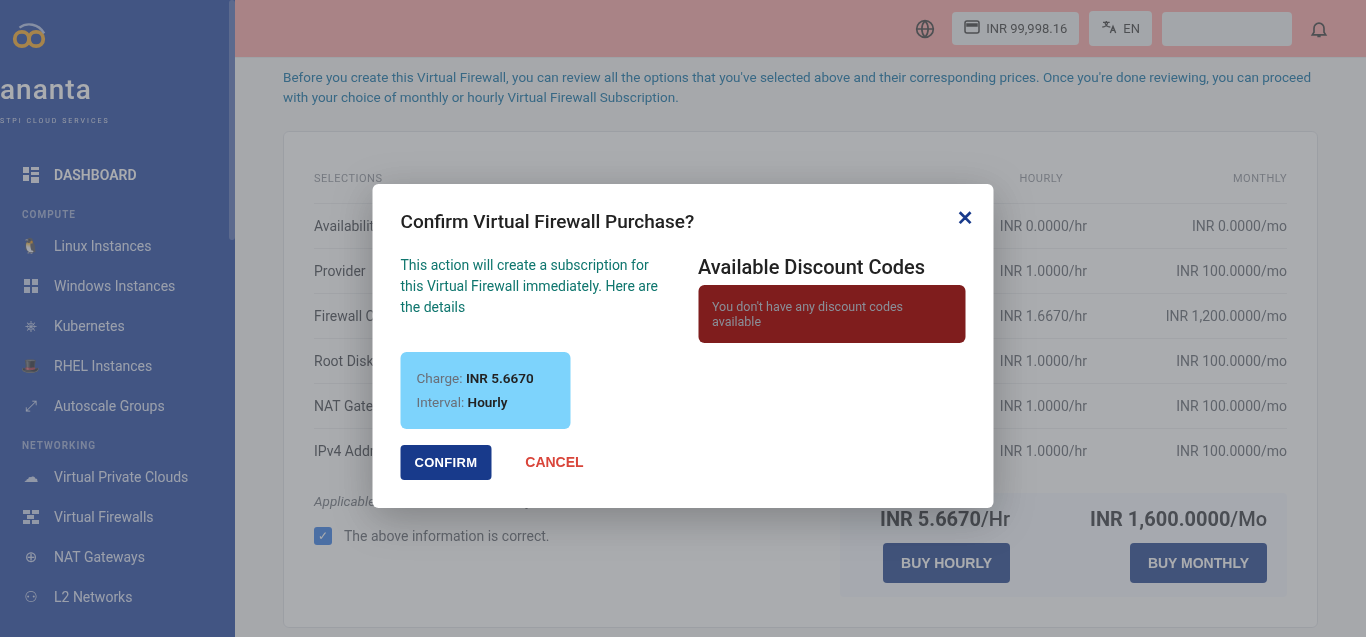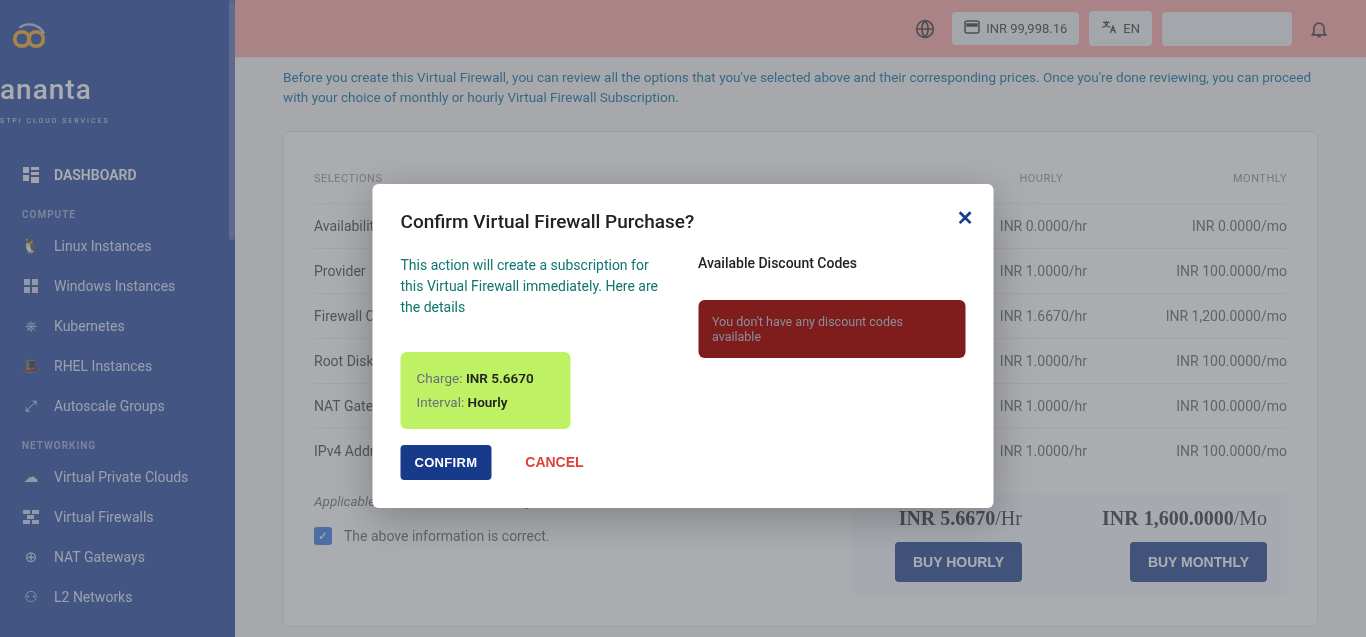--- a/index.html
+++ b/index.html
@@ -169,21 +169,21 @@
 }
 .totals-right{
   background:#f6f9ff;
   border-radius:4px;
   padding:14px 20px;
   display:flex;
   gap:80px;
   align-items:flex-start;
 }
 .total-col{ text-align:right; min-width:150px;}
-.total-val{ font-size:20px; font-weight:700; color:#2b2e34;font-family:Liberation Serif, serif;}
+.total-val{ font-size:20px; font-weight:700; color:#2b2e34;}
 .total-val .unit{ font-weight:500;}
 .buy-btn{
   margin-top:12px;
   background:#183a8b;
   color:#fff;
   border:none;
   padding:12px 18px;
   font-size:14px;
   font-weight:600;
   border-radius:4px;
@@ -219,21 +219,21 @@
   right:20px; top:22px;
   color:#183a8b;
   font-size:20px;
   cursor:pointer;
   font-weight:700;
 }
 .modal-body{ display:flex; gap:30px;}
 .modal-left { flex:1;}
 .modal-left p{ font-size:14px; color:#0f766e; line-height:1.5;}
 .charge-box{
-  background:#bef264;
+  background:#7dd3fc;
   border-radius:6px;
   padding:14px 16px;
   margin-top:34px;
   width:170px;
   font-size:13.5px;
   color:#6a6f78;
   line-height:1.8;
 }
 .charge-box b{ color:#222; font-weight:600;}
 .modal-actions{ margin-top:16px; display:flex; gap:34px; align-items:center;}
@@ -241,21 +241,21 @@
   background:#183a8b; color:#fff; border:none;
   padding:10px 14px; border-radius:4px;
   font-size:13px; font-weight:700; letter-spacing:0.3px;
   cursor:pointer;
 }
 .cancel-btn{
   background:none; border:none; color:#d9453a;
   font-size:14px; font-weight:700; cursor:pointer;
 }
 .modal-right{ flex:1;}
-.modal-right h4{ font-size:14px; color:#222; font-weight:500; margin-bottom:29px;}
+.modal-right h4{ font-size:20px; color:#222; font-weight:500; margin-bottom:6px;}
 .discount-box{
   background:#7f1d1d;
   border-radius:6px;
   padding:14px 14px;
   font-size:12.5px;
   color:#8a8f98;
 }
 </style>
 </head>
 <body>

